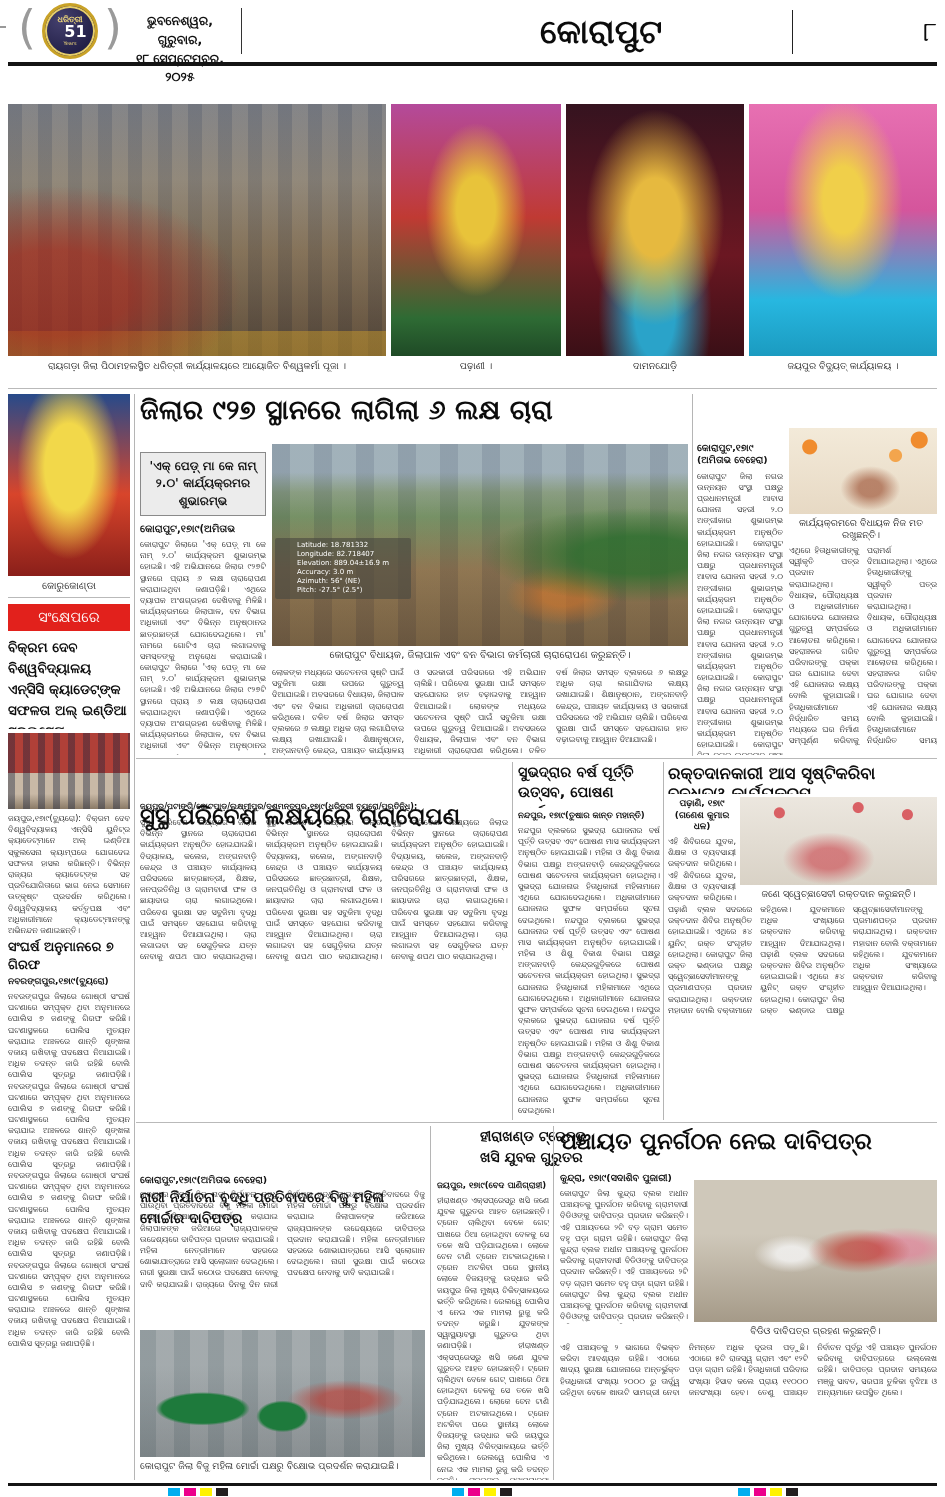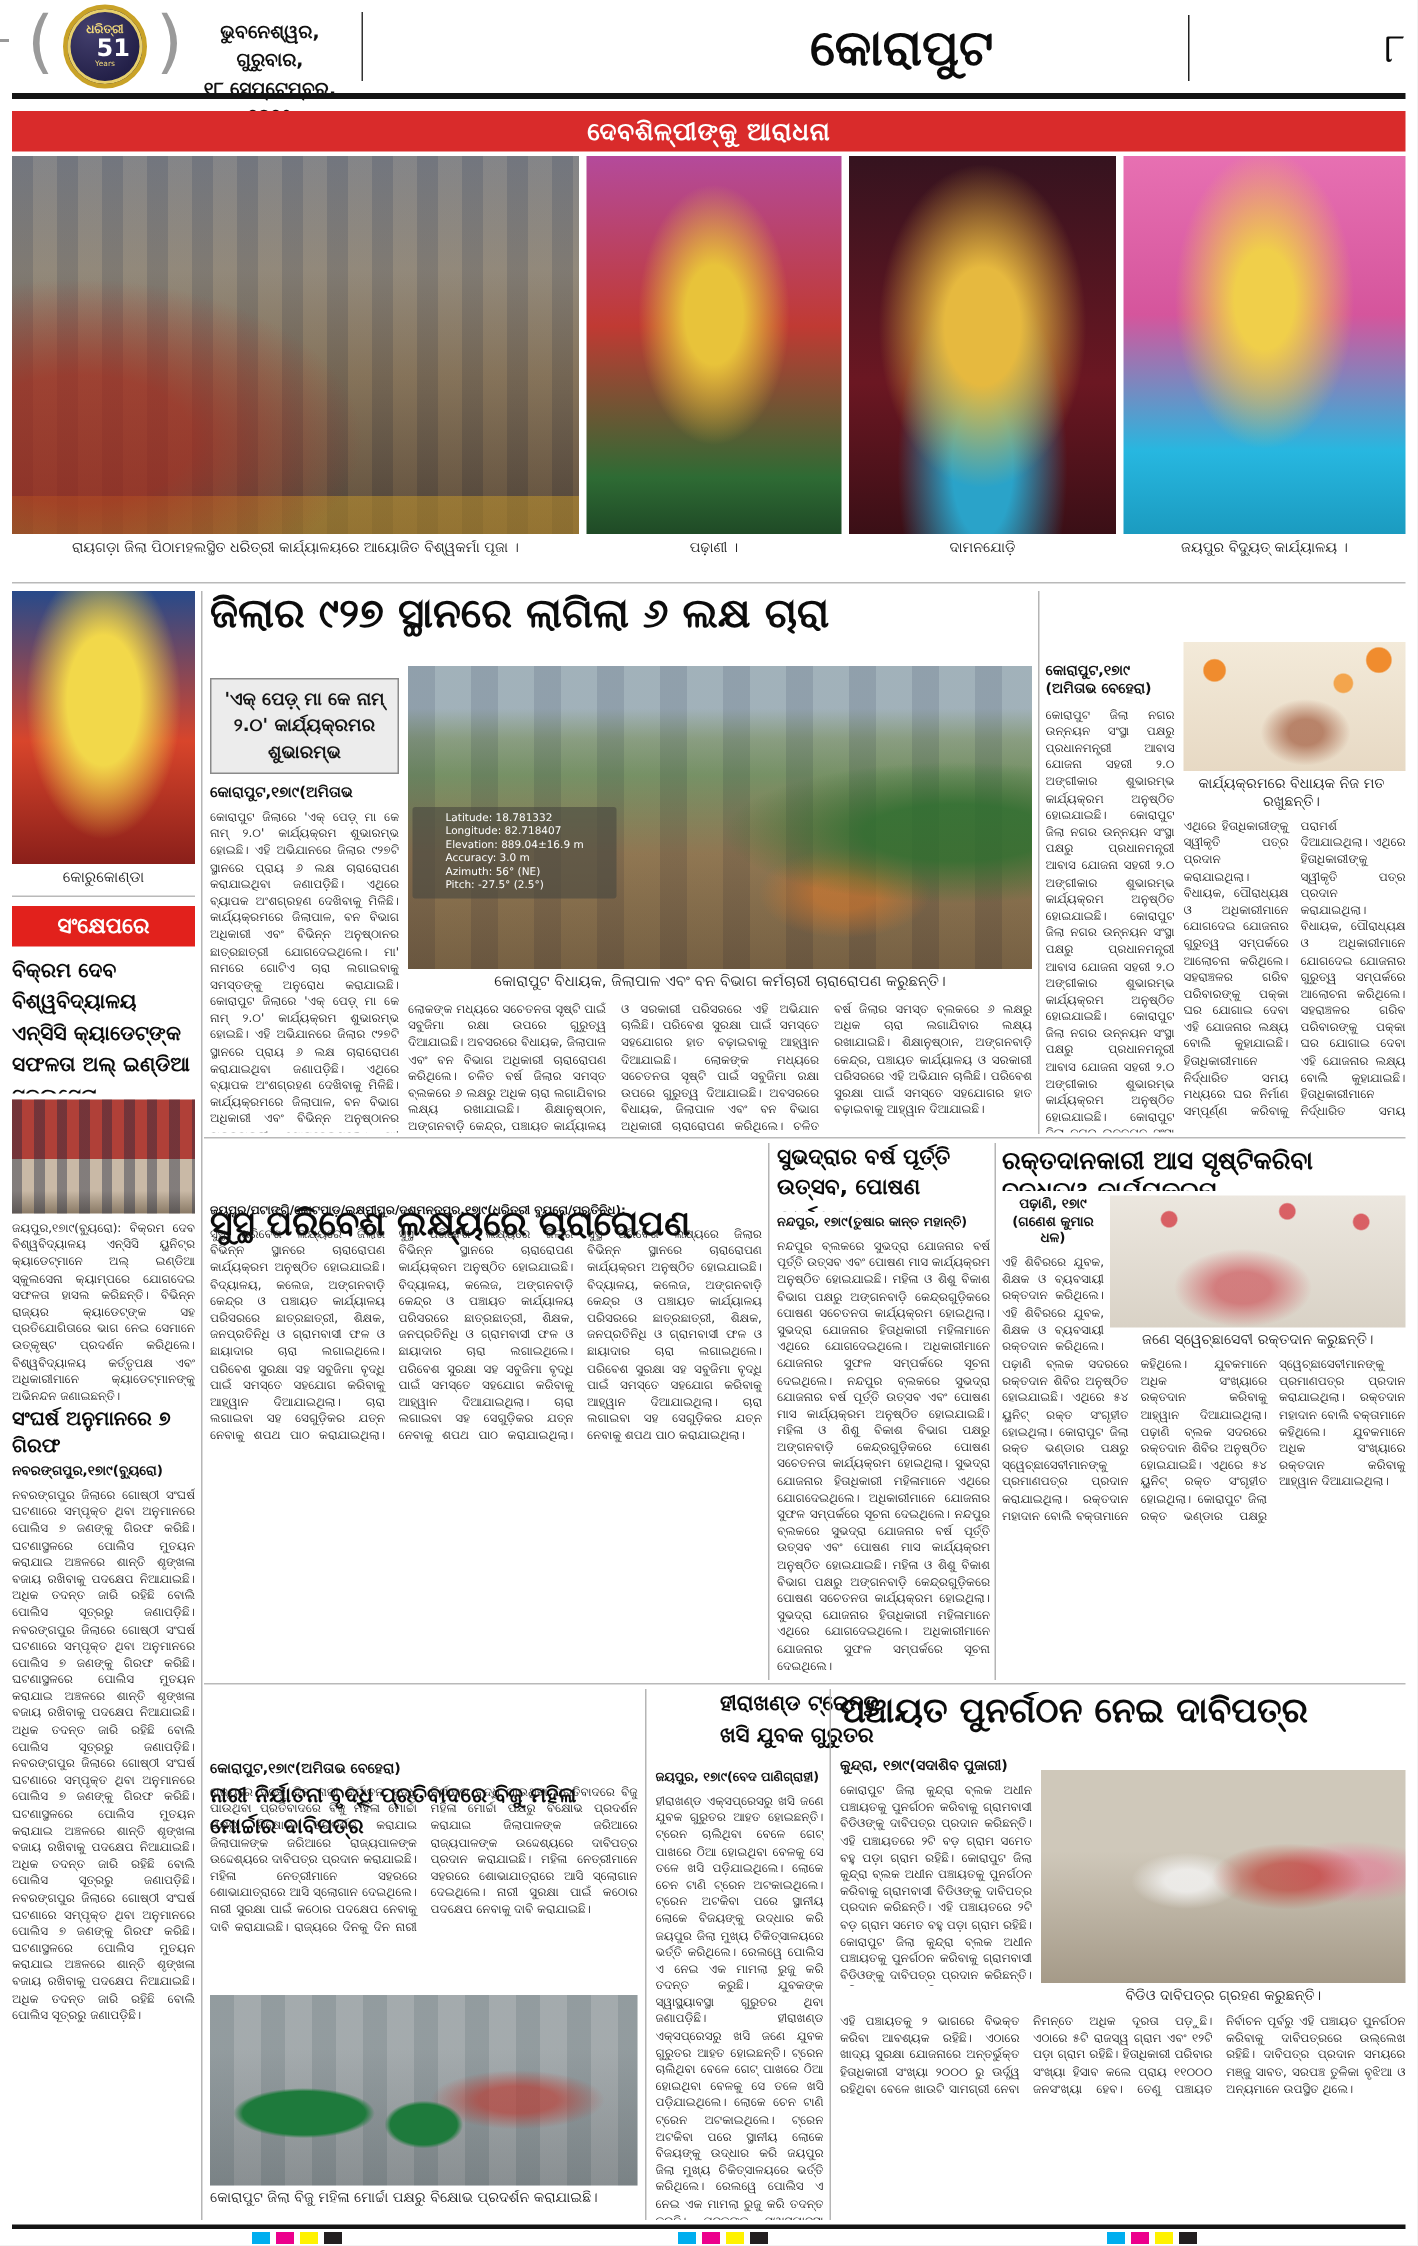--- a/index.html
+++ b/index.html
@@ -10,21 +10,21 @@
   .caption{font-size:9.5px;color:#1d1d1d;text-align:center;overflow:hidden;line-height:1.25;}
   .body-text{font-size:8px;line-height:1.4;text-align:justify;color:#1f1f1f;overflow:hidden;word-break:break-word;}
   .dateline{font-weight:700;font-size:9.5px;color:#111;overflow:hidden;line-height:1.3;}
   .headline{font-weight:700;color:#0c0c0c;overflow:hidden;line-height:1.2;}
   .hrule{background:#b9b9b9;height:1px;}
   .vrule{background:#b5b5b5;width:1px;}
   .black-rule{background:#141414;}
   .banner{background:#d92b2b;display:flex;align-items:center;justify-content:center;}
   .banner span{color:#fff;font-weight:700;font-size:16.5px;letter-spacing:.5px;}
   .brief-box{background:#e2211c;display:flex;align-items:center;justify-content:center;}
-  .brief-box span{color:#fff;font-weight:700;font-size:14.5px;text-align:center;}
+  .brief-box span{color:#fff;font-weight:400;font-size:14.5px;text-align:center;}
   .kicker{background:#ececec;border:1px solid #8a8a8a;display:flex;align-items:center;justify-content:center;
           text-align:center;font-weight:700;font-size:12px;line-height:1.45;padding:3px 4px;box-sizing:border-box;}
   .gps{position:absolute;left:3px;top:94px;background:rgba(72,72,64,.62);color:#fff;
        font-size:7px;line-height:1.3;padding:3px 22px;border-radius:2px;text-align:left;}
   .medal{position:absolute;left:24px;top:1px;width:56px;height:56px;border-radius:50%;
          background:radial-gradient(circle at 32% 28%,#44406e,#232048 70%);
          border:3px solid #c9a227;box-shadow:0 0 0 2px #e7cf6b inset;box-sizing:border-box;
          display:flex;flex-direction:column;align-items:center;justify-content:center;}
   .medal .l1{color:#f0d87a;font-size:8px;font-weight:700;line-height:1;}
   .medal .l2{color:#ffffff;font-size:16px;font-weight:700;line-height:1.05;margin-left:11px;}
@@ -57,23 +57,20 @@
     <div>୧୮ ସେପ୍ଟେମ୍ବର, ୨୦୨୫</div>
   </div>
   <div class="abs" style="left:241px;top:8px;width:1px;height:46px;background:#333;"></div>
   <div class="abs edition-wrap" style="left:540px;top:6px;width:397px;height:52px;">
     <span class="edition">କୋରାପୁଟ</span>
     <span style="display:block;width:1px;height:44px;background:#222;"></span>
     <span class="pageno">୮</span>
   </div>
   <div class="abs black-rule" style="left:8px;top:62px;width:929px;height:4px;"></div>
 
-  <div class="abs banner" style="left:8px;top:74px;width:929px;height:27px;">
-    <span>ଦେବଶିଳ୍ପୀଙ୍କୁ ଆରାଧନା</span>
-  </div>
 
   <div class="photo" style="left:8px;top:104px;width:378px;height:252px;background:
       radial-gradient(ellipse at 12% 75%, rgba(170,40,30,.65) 0 16%, transparent 40%),
       linear-gradient(0deg, rgba(210,160,40,.45) 0 10%, transparent 10%),
       repeating-linear-gradient(90deg, rgba(30,30,45,.22) 0 14px, rgba(100,80,65,.16) 14px 30px),
       linear-gradient(180deg,#8a8f96 0%,#9b9486 30%,#8c7a5f 58%,#5f4e3a 100%);"></div>
   <div class="photo" style="left:391px;top:104px;width:170px;height:252px;background:
       radial-gradient(ellipse at 50% 42%, #e8c33a 0 16%, transparent 42%),
       linear-gradient(180deg,#b44a9b 0%,#c03a33 45%,#2e6b34 85%,#1f4a26 100%);"></div>
   <div class="photo" style="left:566px;top:104px;width:178px;height:252px;background:

